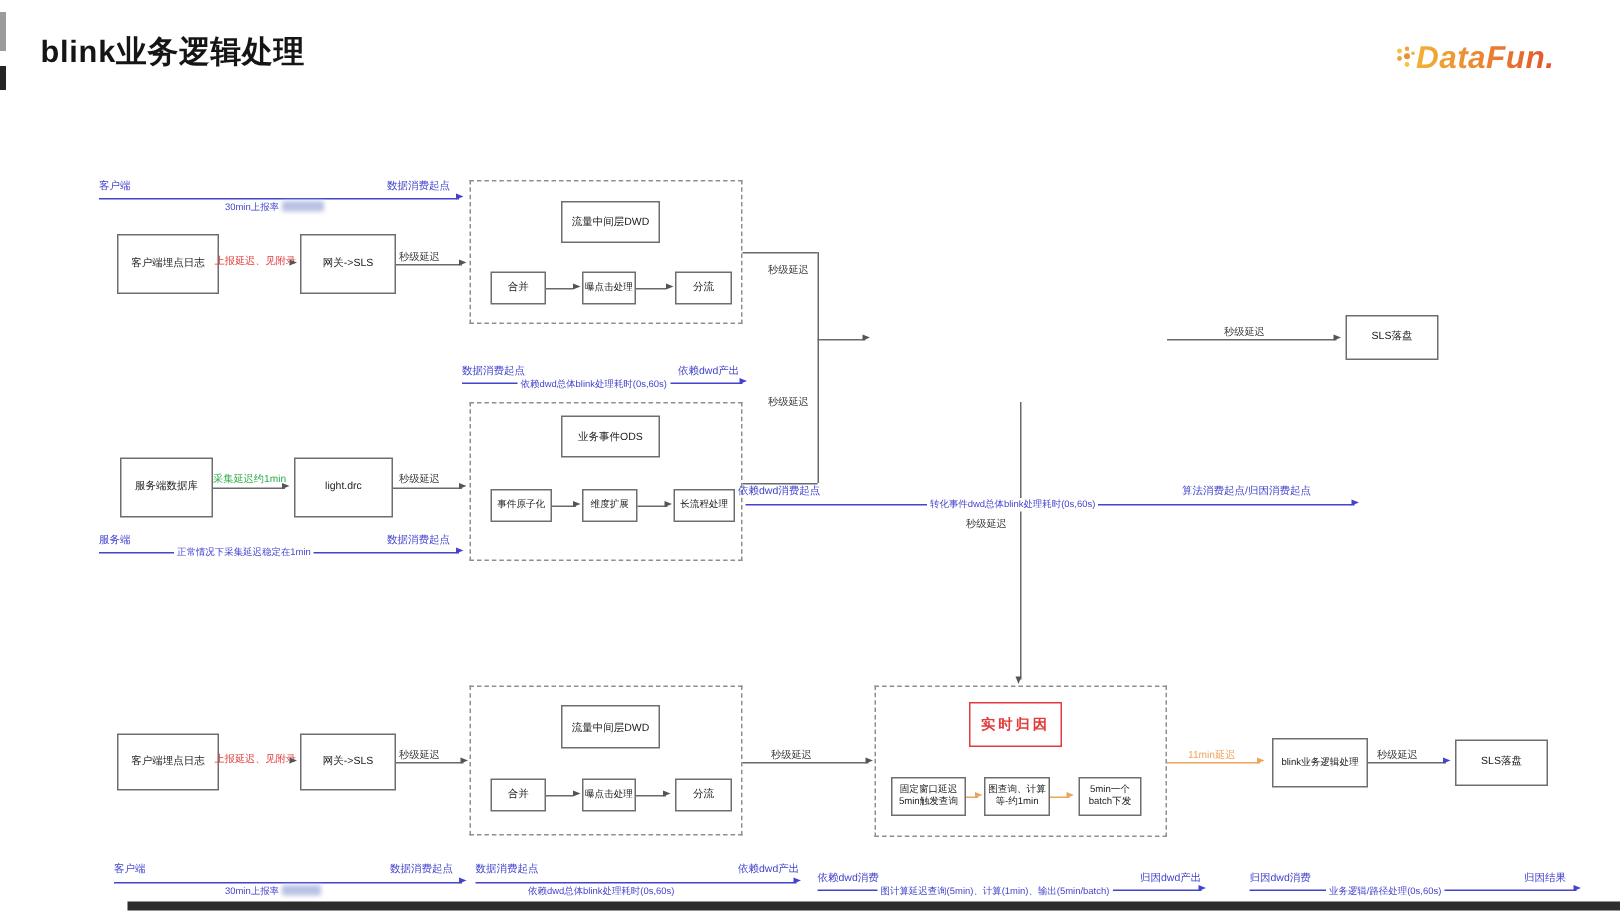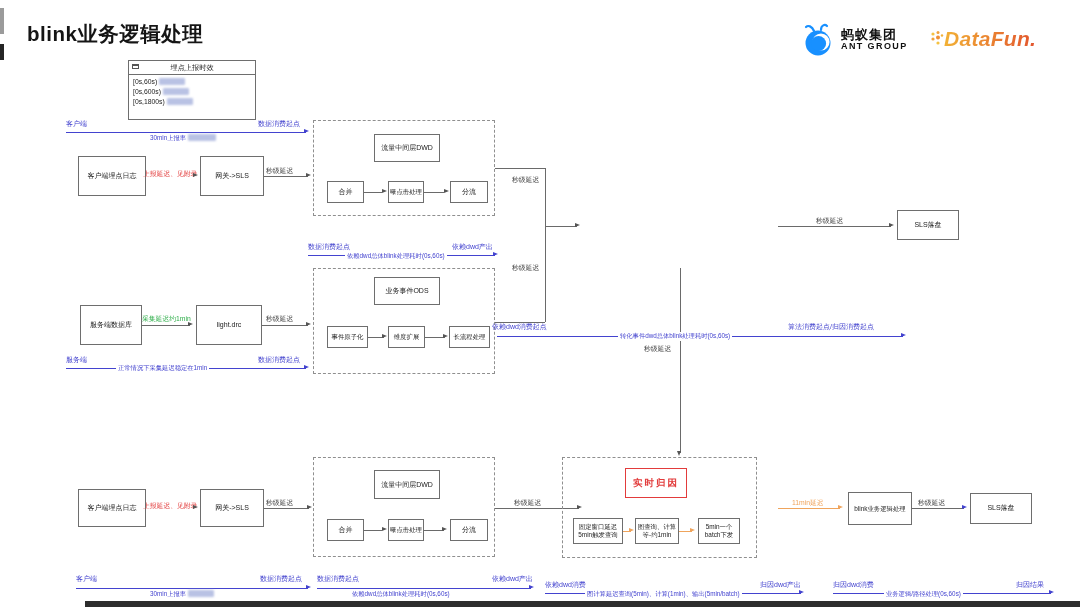--- a/index.html
+++ b/index.html
@@ -47,55 +47,33 @@
 </style>
 </head>
 <body>
 
 <div class="stage">
 
   <div class="mark" style="left:0;top:8px;width:4px;height:26px;background:#9b9b9b"></div>
   <div class="mark" style="left:0;top:44px;width:4px;height:16px;background:#252525"></div>
   <div class="title">blink业务逻辑处理</div>
 
-  <div class="ant-wrap">
-    <svg width="34" height="36" viewBox="0 0 34 36">
-      <path d="M12 9 C10 4 6 3 4 5" stroke="#1890ff" stroke-width="2.2" fill="none" stroke-linecap="round"></path>
-      <path d="M19 8 C19 3 23 2 25 4" stroke="#1890ff" stroke-width="2.2" fill="none" stroke-linecap="round"></path>
-      <circle cx="16" cy="21" r="12.5" fill="#1890ff"></circle>
-      <circle cx="19" cy="20" r="8.6" fill="#ffffff"></circle>
-      <circle cx="16.5" cy="21.5" r="7.6" fill="#1890ff"></circle>
-    </svg>
-    <div class="ant-txt">
-      <div class="ant-cn">蚂蚁集团</div>
-      <div class="ant-en">ANT GROUP</div>
-    </div>
-  </div>
 
   <div class="df-wrap">
     <svg width="15" height="20" viewBox="0 0 15 20">
       <circle cx="4" cy="5" r="1.6" fill="#f5c242"></circle>
         <circle cx="9" cy="3.5" r="1.5" fill="#f2a13c"></circle>
       <circle cx="4" cy="10" r="1.6" fill="#f2a13c"></circle>
         <circle cx="9" cy="8.5" r="2" fill="#ef8f35"></circle>
       <circle cx="9" cy="14" r="1.6" fill="#f5c242"></circle>
         <circle cx="13" cy="6.5" r="1.2" fill="#f2b13a"></circle>
     </svg>
     <span class="df-txt">DataFun.</span>
   </div>
 
-  <div class="infobox" style="left:128px;top:60px;width:128px;height:60px">
-    <div class="hd">
-      <span class="wicon"></span>
-      <span>埋点上报时效</span>
-    </div>
-    <div class="row"><span>[0s,60s)</span> <span class="chip" style="width:26px"></span></div>
-    <div class="row"><span>[0s,600s)</span> <span class="chip" style="width:26px"></span></div>
-    <div class="row"><span>[0s,1800s)</span> <span class="chip" style="width:26px"></span></div>
-  </div>
 
   <span class="tlbl" style="left:66px;top:119px">客户端</span>
   <div class="hl blue" style="left:66px;top:132px;width:240px"></div>
   <div class="arr-r blue" style="left:304px;top:129px"></div>
   <span class="mid" style="left:150px;top:134px"><span>30min上报率</span> <span class="chip" style="width:28px"></span></span>
   <span class="tlbl" style="left:258px;top:119px">数据消费起点</span>
 
   <div class="node" style="left:78px;top:156px;width:68px;height:40px">客户端埋点日志</div>
   <span class="lbl red-t" style="left:143px;top:169px">上报延迟、见附录</span>
   <div class="arr-r" style="left:193px;top:173px"></div>
@@ -188,21 +166,21 @@
     <div class="node sm" style="left:74px;top:61px;width:36px;height:22px">曝点击处理</div>
     <div class="hl" style="left:110px;top:72px;width:20px"></div>
     <div class="arr-r" style="left:128px;top:69px"></div>
     <div class="node" style="left:136px;top:61px;width:38px;height:22px">分流</div>
   </div>
 
   <div class="hl" style="left:495px;top:508px;width:84px"></div>
   <span class="lbl" style="left:514px;top:498px">秒级延迟</span>
   <div class="arr-r" style="left:577px;top:505px"></div>
 
-  <div class="dashed" style="left:562px;top:457px;width:195px;height:101px">
+  <div class="dashed" style="left:583px;top:457px;width:195px;height:101px">
     <div class="gtitle red" style="left:62px;top:10px;width:60px;height:28px">实时归因</div>
     <div class="node sm" style="left:10px;top:60px;width:50px;height:26px">固定窗口延迟5min触发查询</div>
     <div class="hl orange" style="left:60px;top:73px;width:8px"></div>
     <div class="arr-r orange" style="left:66px;top:70px"></div>
     <div class="node sm" style="left:72px;top:60px;width:44px;height:26px">图查询、计算等-约1min</div>
     <div class="hl orange" style="left:116px;top:73px;width:13px"></div>
     <div class="arr-r orange" style="left:127px;top:70px"></div>
     <div class="node sm" style="left:135px;top:60px;width:42px;height:26px">5min一个batch下发</div>
   </div>
 

